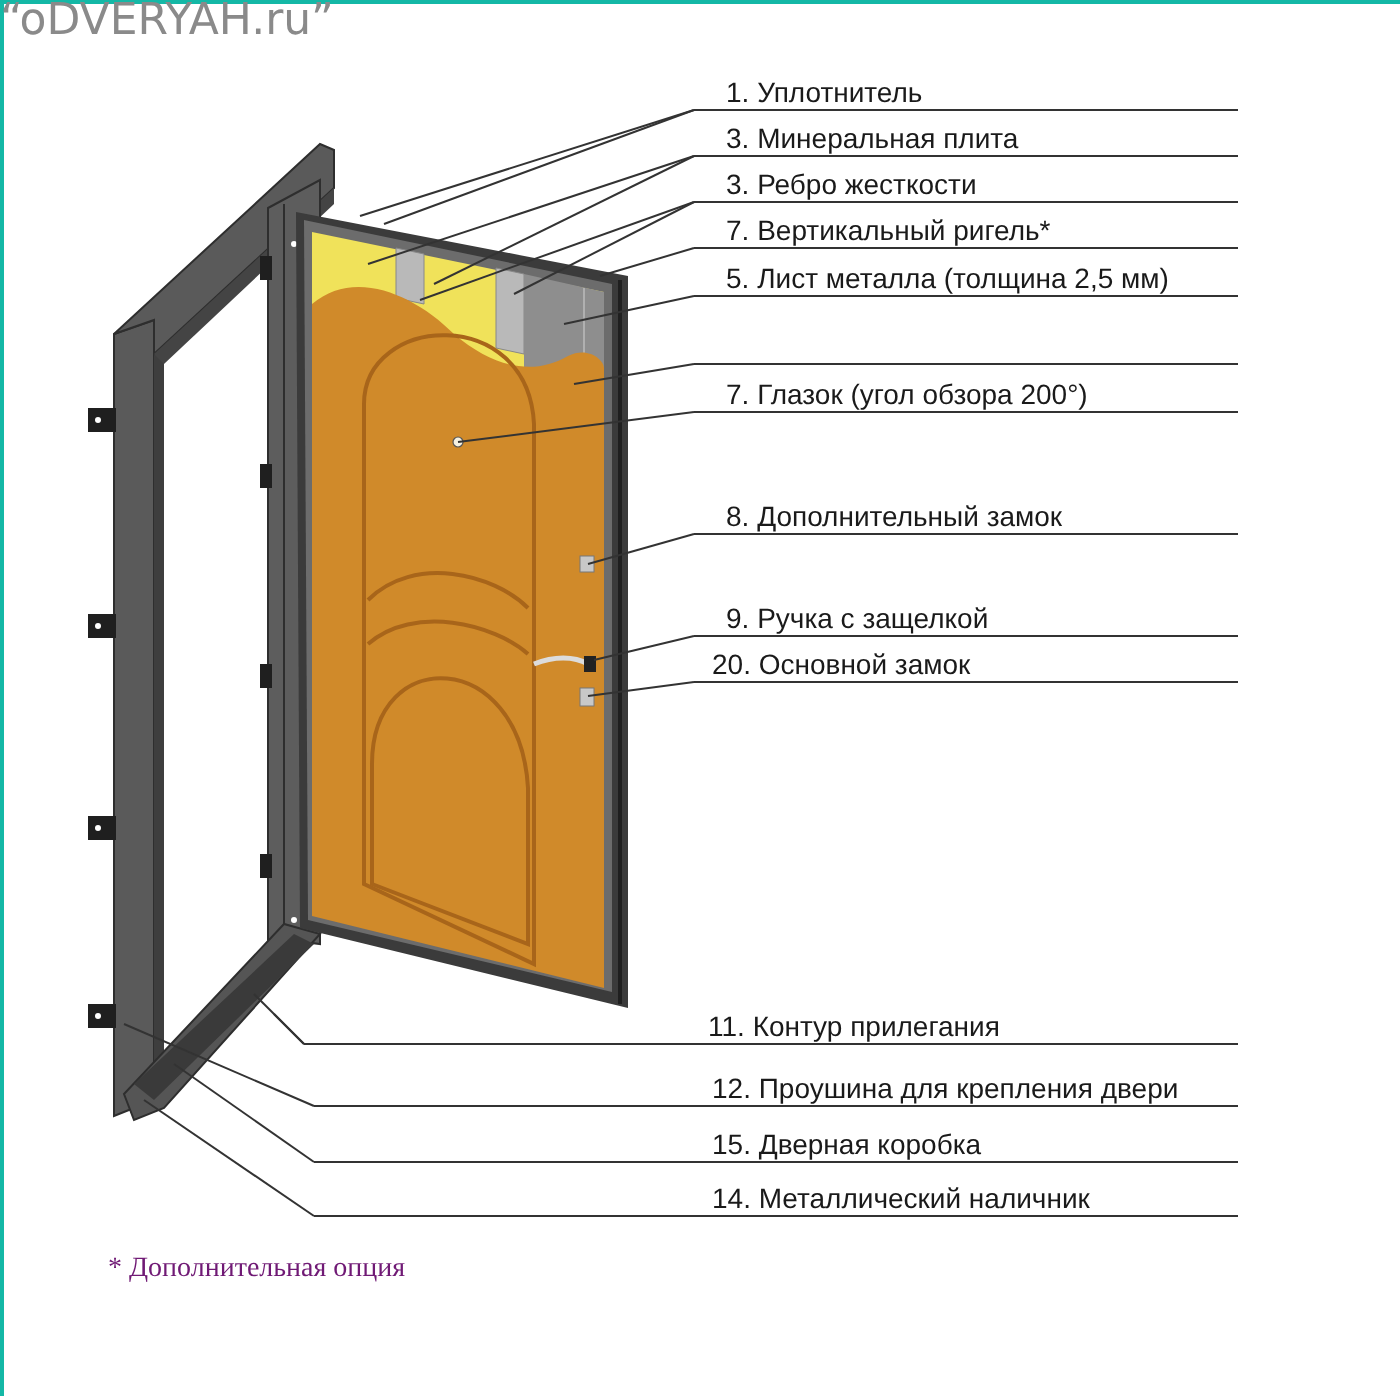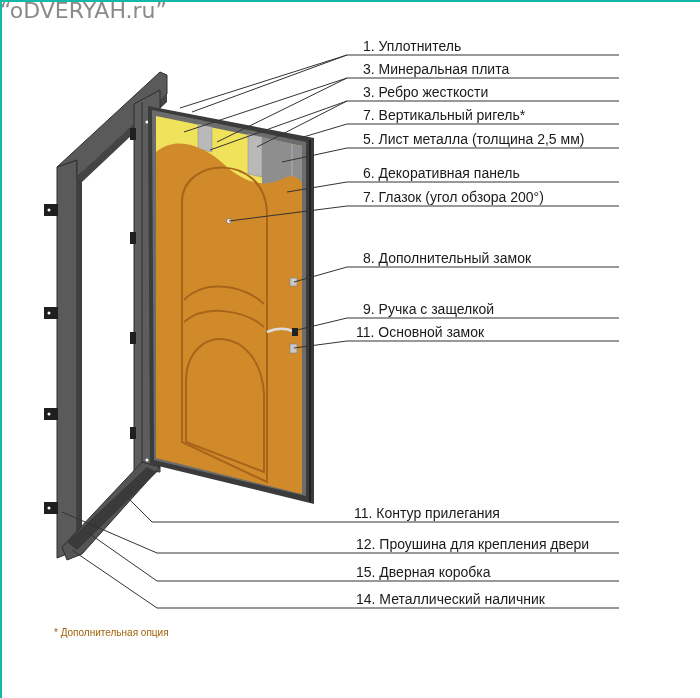--- a/index.html
+++ b/index.html
@@ -18,21 +18,21 @@
       white-space: nowrap;
     }
     svg.drawing { position: absolute; left: 0; top: 0; }
     .label {
       position: absolute;
       font-size: 14px; color: #1a1a1a;
       white-space: nowrap; line-height: 16px;
     }
     .footnote {
       position: absolute; left: 52px; top: 625px;
-      font-size: 10px; color: #a16207; white-space: nowrap;
+      font-size: 14px; color: #701a75; white-space: nowrap; font-family: Liberation Serif, serif;
     }
   </style>
 </head>
 <body>
 
 <div class="canvas">
 
   <div class="watermark">“oDVERYAH.ru”</div>
 
   <svg class="drawing" width="698" height="696" viewBox="0 0 698 696">
@@ -139,24 +139,23 @@
       <line x1="155" y1="579" x2="85" y2="530"></line>
       <line x1="155" y1="606" x2="70" y2="548"></line>
     </g>
   </svg>
 
   <div class="label" style="left:361px; top:36px;">1. Уплотнитель</div>
   <div class="label" style="left:361px; top:59px;">3. Минеральная плита</div>
   <div class="label" style="left:361px; top:82px;">3. Ребро жесткости</div>
   <div class="label" style="left:361px; top:105px;">7. Вертикальный ригель*</div>
   <div class="label" style="left:361px; top:129px;">5. Лист металла (толщина 2,5 мм)</div>
-  <div class="label" style="left:361px; top:163px;">6. Декоративная панель</div>
   <div class="label" style="left:361px; top:187px;">7. Глазок (угол обзора 200°)</div>
   <div class="label" style="left:361px; top:248px;">8. Дополнительный замок</div>
   <div class="label" style="left:361px; top:299px;">9. Ручка с защелкой</div>
-  <div class="label" style="left:354px; top:322px;">11. Основной замок</div>
+  <div class="label" style="left:354px; top:322px;">20. Основной замок</div>
   <div class="label" style="left:352px; top:503px;text-align:center;">11. Контур прилегания</div>
   <div class="label" style="left:354px; top:534px;">12. Проушина для крепления двери</div>
   <div class="label" style="left:354px; top:562px;">15. Дверная коробка</div>
   <div class="label" style="left:354px; top:589px;">14. Металлический наличник</div>
 
   <div class="footnote">* Дополнительная опция</div>
 </div>
 
 </body></html>

